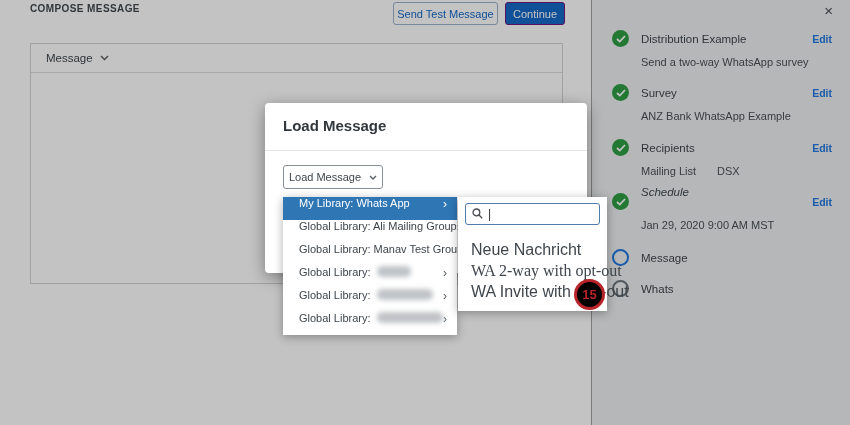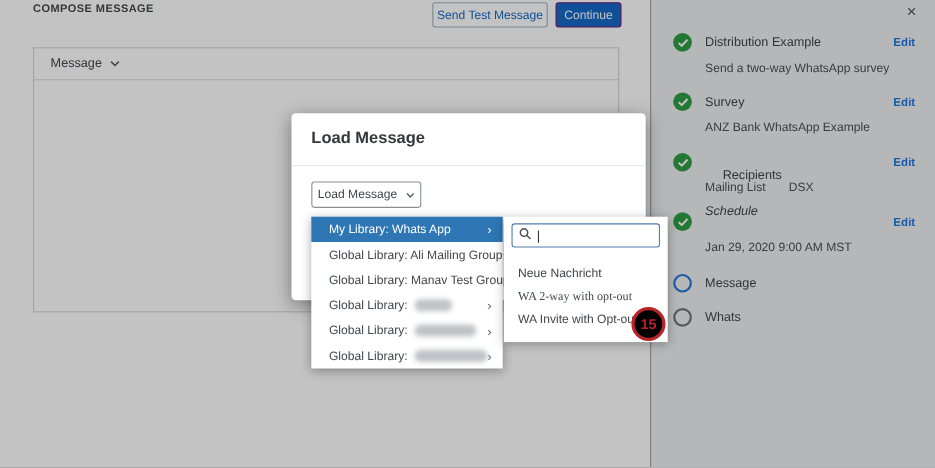--- a/index.html
+++ b/index.html
@@ -91,21 +91,21 @@
     border:1px solid #898f96; border-radius:3px; background:#ffffff;
     display:flex; align-items:center; justify-content:center; gap:8px;
     font-size:11px; color:#3f454c; cursor:pointer;
   }
 
   #library-menu {
     left:283px; top:197px; width:174px; background:#ffffff;
     box-shadow:0 2px 9px rgba(0,0,0,0.32);
   }
   .menu-item {
-    height:23px; display:flex; align-items:center;
+    height:23px; display:flex; 
     padding:0 10px 0 16px; font-size:11px; color:#3f464d; cursor:pointer;
     white-space:nowrap;
   }
   .menu-item .chevron-right { margin-left:auto; font-size:12px; color:#5a6268; }
   .menu-item.highlighted { background:#2f76b5; color:#ffffff; }
   .menu-item.highlighted .chevron-right { color:#ffffff; }
   .redacted-blob {
     display:inline-block; height:11px; margin-left:6px; border-radius:5px;
     background:#bfc3c7; filter:blur(2.5px);
   }
@@ -115,21 +115,21 @@
     left:458px; top:197px; width:149px; height:114px; background:#ffffff;
     box-shadow:0 2px 9px rgba(0,0,0,0.32);
   }
   #submenu-search {
     position:absolute; left:7px; top:6px; width:135px; height:22px;
     border:1px solid #4f7cab; border-radius:3px; background:#ffffff;
     display:flex; align-items:center; padding-left:6px; gap:5px; cursor:text;
   }
   #search-caret { font-size:12px; color:#333; font-weight:400; }
   .submenu-item {
-    position:absolute; left:13px; font-size:11px; color:#3f464d; line-height:15px;
+    position:absolute; left:13px; font-size:16px; color:#3f464d; line-height:15px;
     cursor:pointer; white-space:nowrap;
   }
 
   #annotation-badge {
     left:574px; top:279px; width:31px; height:31px; border-radius:50%;
     background:#000000; border:3px solid #b7242a; color:#b7242a;
     display:flex; align-items:center; justify-content:center;
     font-size:13px; font-weight:bold;
   }
 </style>
@@ -178,21 +178,21 @@
     </span>
     <span class="step-label" style="top:85px;">Survey</span>
     <span class="step-edit" style="top:85px;">Edit</span>
     <span class="step-detail" style="top:108px;">ANZ Bank WhatsApp Example</span>
 
     <span class="step-icon done" style="top:139px;">
       <svg width="10" height="8" viewBox="0 0 10 8">
           <polyline points="1,4 3.8,6.6 9,1" fill="none" stroke="#fff" stroke-width="1.8"></polyline>
         </svg>
     </span>
-    <span class="step-label" style="top:152px;margin-left:16px;">Recipients</span>
+    <span class="step-label" style="top:140px;">Recipients</span>
     <span class="step-edit" style="top:140px;">Edit</span>
     <span class="step-detail" style="top:163px;">
       <span>Mailing List</span>
       <span class="detail-value">DSX</span>
     </span>
 
     <span class="step-icon done" style="top:193px;">
       <svg width="10" height="8" viewBox="0 0 10 8">
           <polyline points="1,4 3.8,6.6 9,1" fill="none" stroke="#fff" stroke-width="1.8"></polyline>
         </svg>

